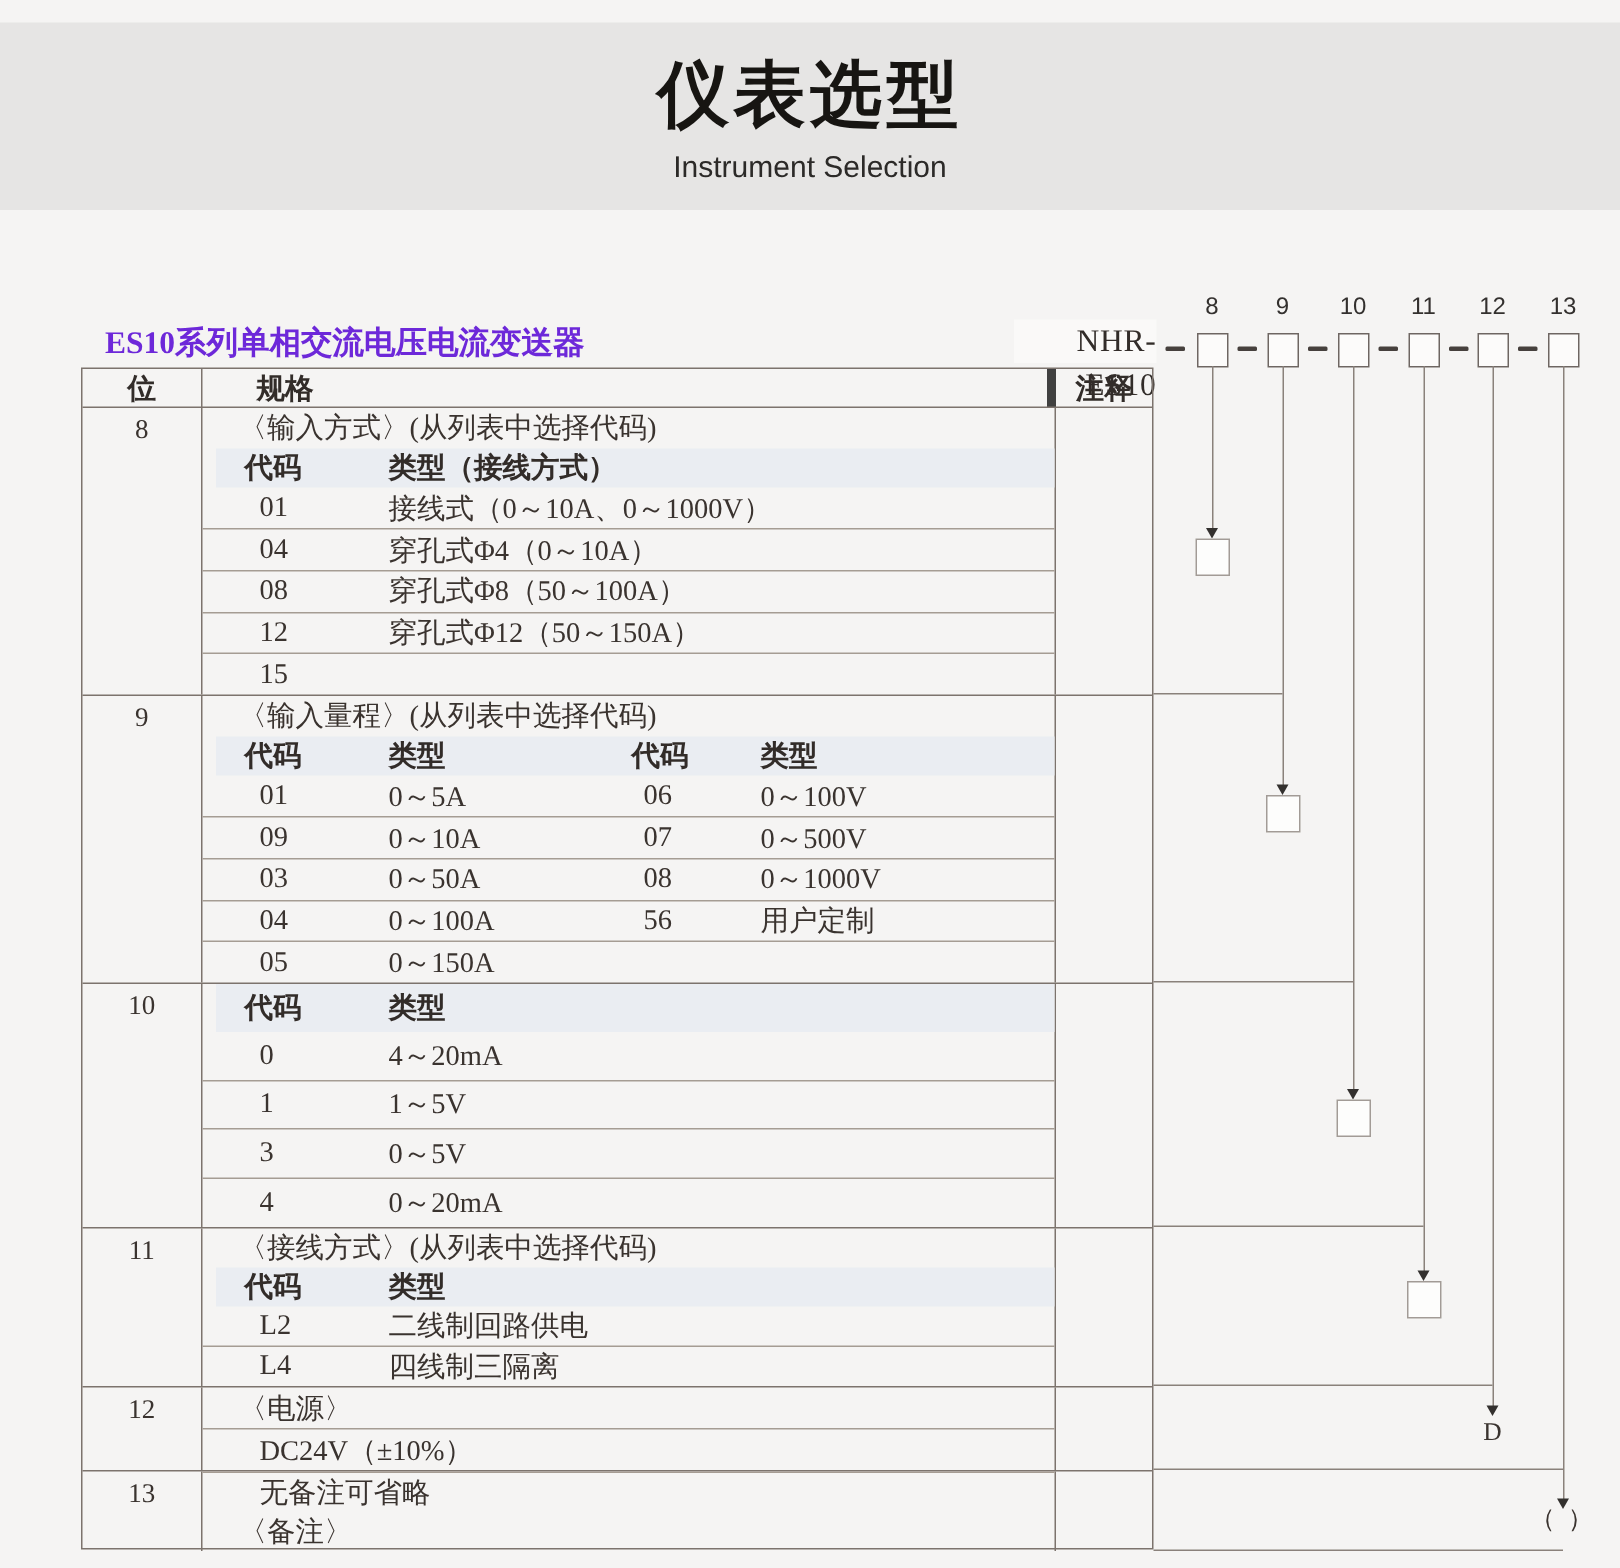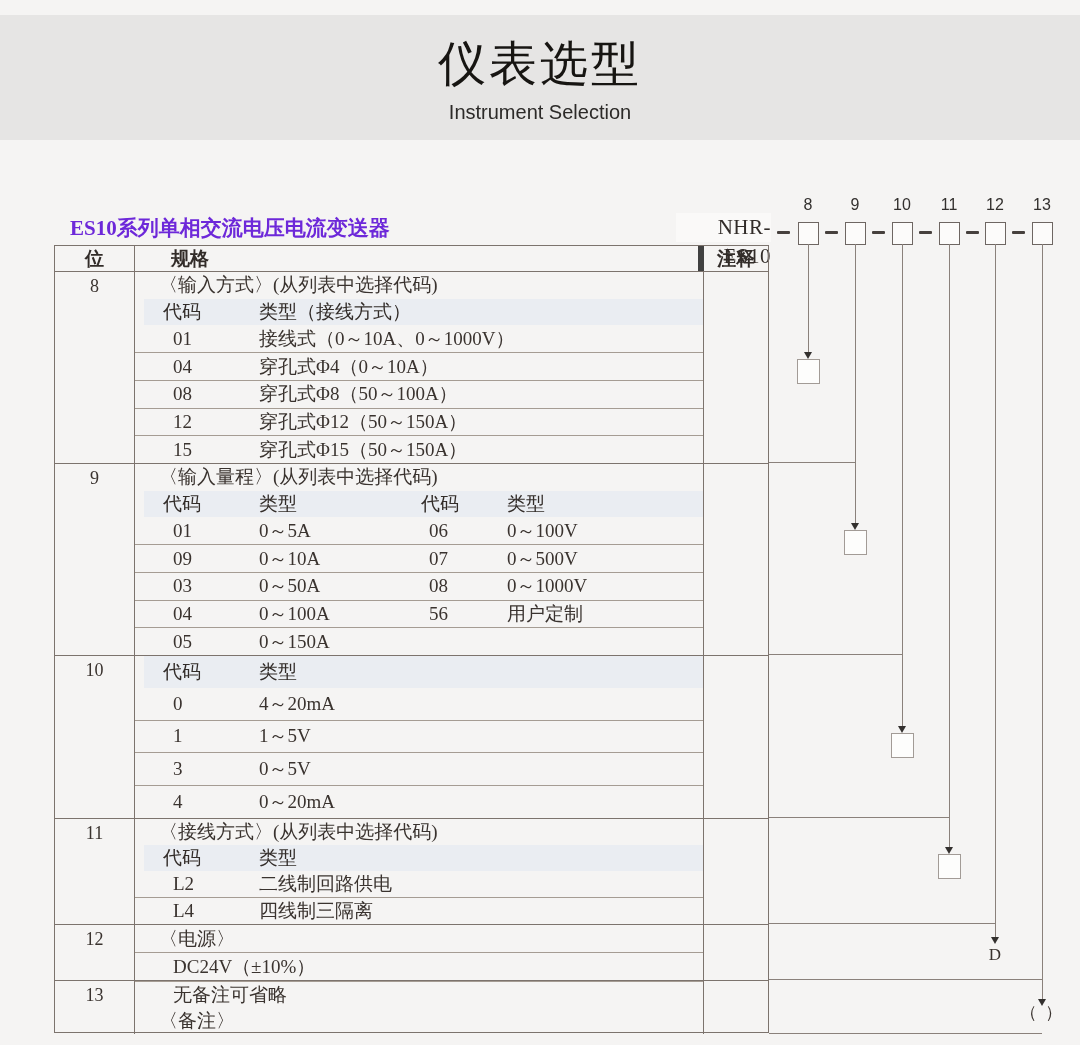--- a/index.html
+++ b/index.html
@@ -7,21 +7,21 @@
     width:1080px;height:1045px;position:relative;overflow:hidden;
     background:#f5f4f3;
     font-family:"Liberation Serif","DejaVu Serif",serif;
     color:#3a332f;
   }
   
   .band{position:absolute;left:0;top:15px;width:1080px;height:125px;background:#e6e5e4;}
   .band-title{
     position:absolute;left:0;top:36px;width:1080px;text-align:center;
     font-family:"Liberation Sans","DejaVu Sans",sans-serif;
-    font-size:48px;font-weight:400;color:#171512;letter-spacing:3px;line-height:56px;
+    font-size:48px;font-weight:700;color:#171512;letter-spacing:3px;line-height:56px;
   }
   .band-sub{
     position:absolute;left:0;top:100px;width:1080px;text-align:center;
     font-family:"Liberation Sans","DejaVu Sans",sans-serif;
     font-size:20px;color:#2c2a28;line-height:24px;
   }
   
   .series-title{
     position:absolute;left:70px;top:214px;font-size:21px;font-weight:700;color:#6d28d9;
   }
@@ -75,21 +75,21 @@
     border-top:1px solid #7c736d;display:grid;grid-template-columns:80px 569px 1fr;
   }
   .s0{top:25px;height:192px}.s1{top:217px;height:192px}.s2{top:409px;height:163px}
   .s3{top:572px;height:106px}.s4{top:678px;height:56px}.s5{top:734px;height:54px}
   .pos-cell{box-sizing:border-box;border-right:1px solid #7c736d;text-align:center;}
   .pos-cell span{display:block;line-height:27px;margin-top:1px;font-size:18px;}
   .spec-cell{box-sizing:border-box;border-right:1px solid #7c736d;display:flex;flex-direction:column;}
   .note-cell{box-sizing:border-box;}
   .trow{flex:1 1 0;display:flex;align-items:center;min-height:0;box-sizing:border-box;}
   .trow.title{padding-left:24px;}
-  .trow.hdr{background:#eaedf2;margin-left:9px;font-weight:400;color:#322c29;}
+  .trow.hdr{background:#eaedf2;margin-left:9px;font-weight:700;color:#322c29;}
   .trow.data{border-top:1px solid #a59c93;}
   .trow.data.nb{border-top:none;}
   .cell{box-sizing:border-box;white-space:nowrap;overflow:visible;}
   
   .c2 .col1{width:124px;padding-left:38px;}
   .c2 .col2{flex:1;}
   .hdr.c2 .col1{width:115px;padding-left:19px;}
   
   .c4 .col1{width:124px;padding-left:38px;}
   .c4 .col2{width:162px;}
@@ -182,21 +182,20 @@
         <div class="trow data c2">
           <div class="cell col1">08</div>
           <div class="cell col2">穿孔式Φ8（50～100A）</div>
         </div>
         <div class="trow data c2">
           <div class="cell col1">12</div>
           <div class="cell col2">穿孔式Φ12（50～150A）</div>
         </div>
         <div class="trow data c2">
           <div class="cell col1">15</div>
-          <div class="cell col2">穿孔式Φ15（50～150A）</div>
         </div>
       </div>
     <div class="note-cell"></div>
   </div>
 
   <div class="section s1">
     <div class="pos-cell">
         <span>9</span>
       </div>
     <div class="spec-cell">

